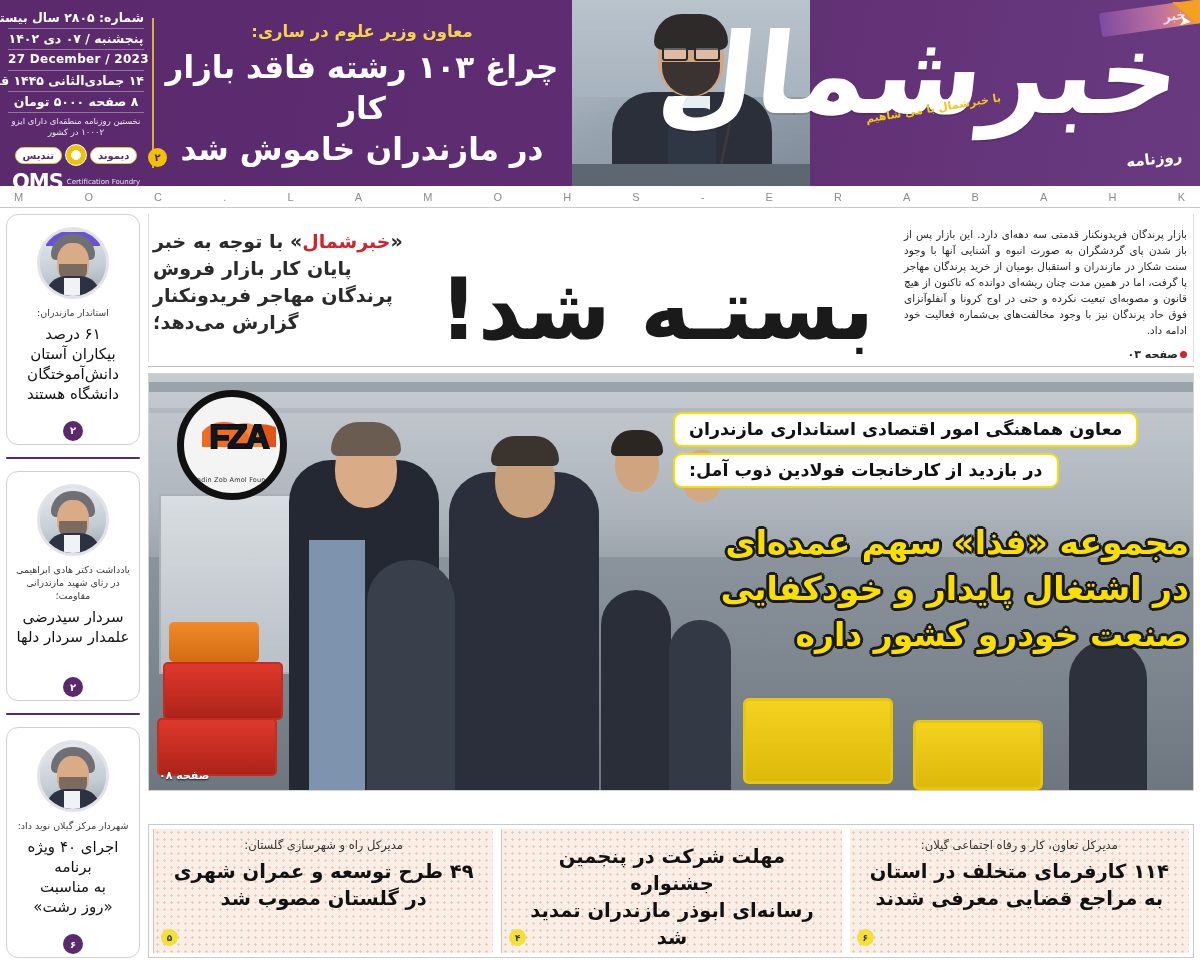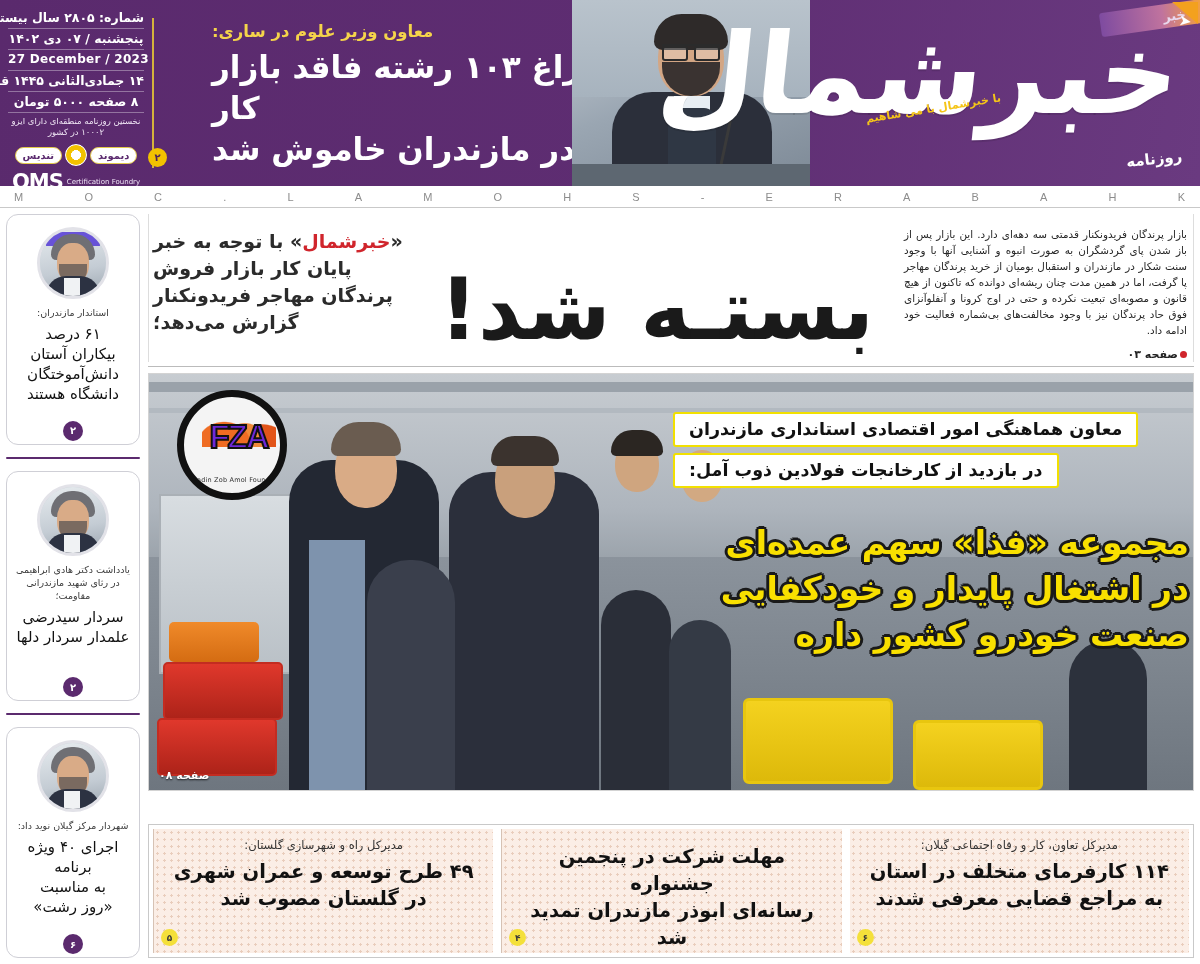--- a/index.html
+++ b/index.html
@@ -113,22 +113,22 @@
   .mast-page-badge {
     position: absolute; left: 148px; top: 148px;
     width: 19px; height: 19px; border-radius: 50%;
     background: #f2c200; color: #4a2258;
     font-size: 10px; font-weight: bold;
     display: flex; align-items: center; justify-content: center;
   }
 
   
   .top-head {
-    position: absolute; top: 22px; right: 568px;
-    width: 420px; text-align: left; direction: rtl;
+    position: absolute; top: 22px; right: 628px;
+    width: 420px; text-align: center; direction: rtl;
   }
   .top-kicker {
     color: #f5d44a; font-size: 16.5px; font-weight: bold;
     margin-bottom: 6px; letter-spacing: -.3px;
   }
   .top-title {
     color: #ffffff; font-size: 31px; font-weight: bold;
     line-height: 41px; letter-spacing: -1px;
   }
 
@@ -332,42 +332,42 @@
     position: absolute; top: 4px; left: 18px;
     width: 74px; height: 46px;
     background:
       radial-gradient(ellipse at 30% 90%, #ef6c23 0 34%, transparent 36%),
       radial-gradient(ellipse at 58% 90%, #f08a3a 0 32%, transparent 34%),
       radial-gradient(ellipse at 80% 90%, #e2551a 0 30%, transparent 32%);
   }
   .fza-text {
     position: relative; z-index: 2;
     font-family: "Liberation Sans", sans-serif;
-    font-size: 33px; font-weight: bold; color: #6d28d9;
+    font-size: 33px; font-weight: bold; color: #0f172a;
     -webkit-text-stroke: 2px #111;
     letter-spacing: -2px; direction: ltr;
     margin-top: 12px;
     padding-left: 13px;
   }
   .fza-sub {
     position: relative; z-index: 2;
     font-size: 6.5px; color: #333; direction: ltr;
     margin-top: 20px; letter-spacing: .2px;
   }
 
   .hero-banner-wrap {
     position: absolute; right: 0; top: 38px;
     width: 520px;
     display: flex; flex-direction: column; align-items: flex-end; gap: 6px;
     direction: rtl;
   }
   .hero-banner {
     background: #ffffff;
     border: 2px solid #f2e000;
-    border-radius: 3px;
+    border-radius: 9px;
     padding: 5px 14px 6px;
     font-size: 17.5px; font-weight: bold; color: #111;
     letter-spacing: -.5px; white-space: nowrap;
   }
   .hero-title {
     position: absolute; right: 4px; top: 146px;
     width: 560px;
     text-align: right; direction: rtl;
     padding-left: 8px;
   }

